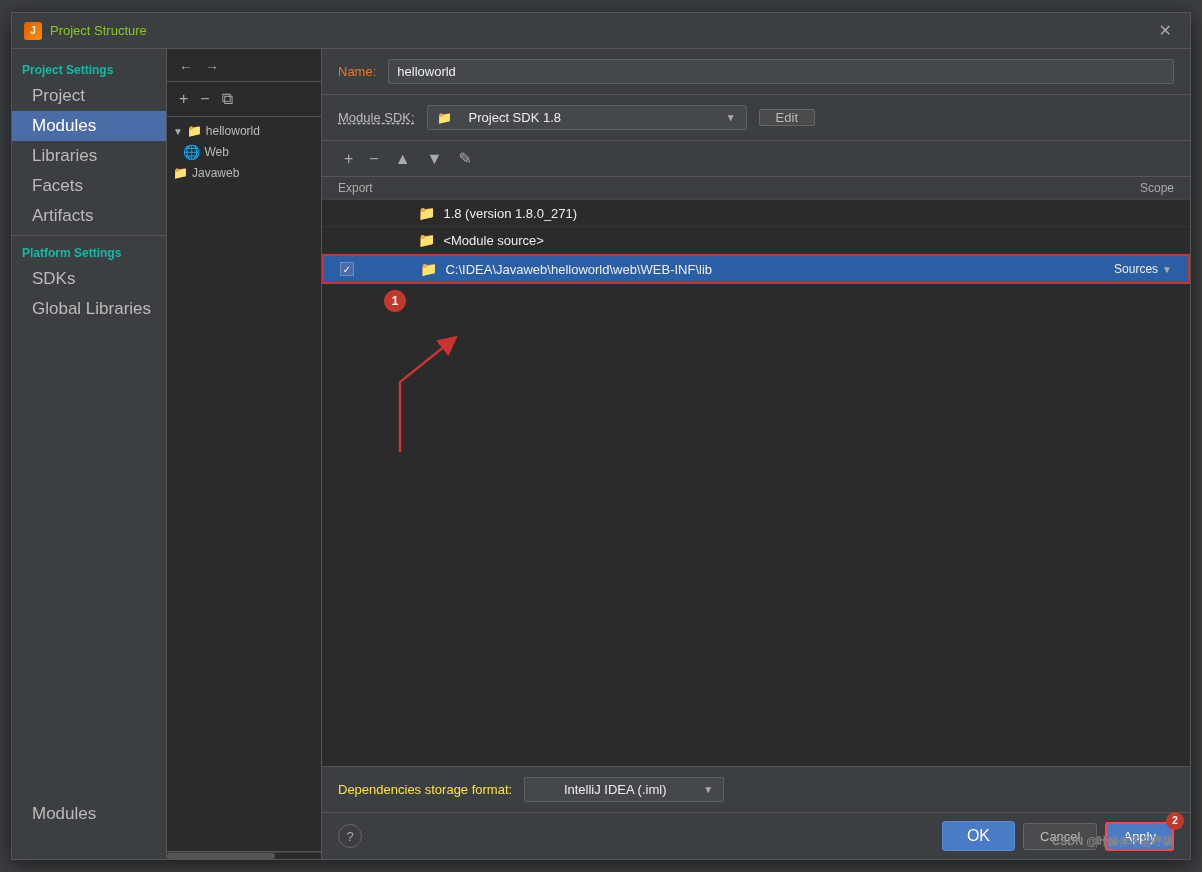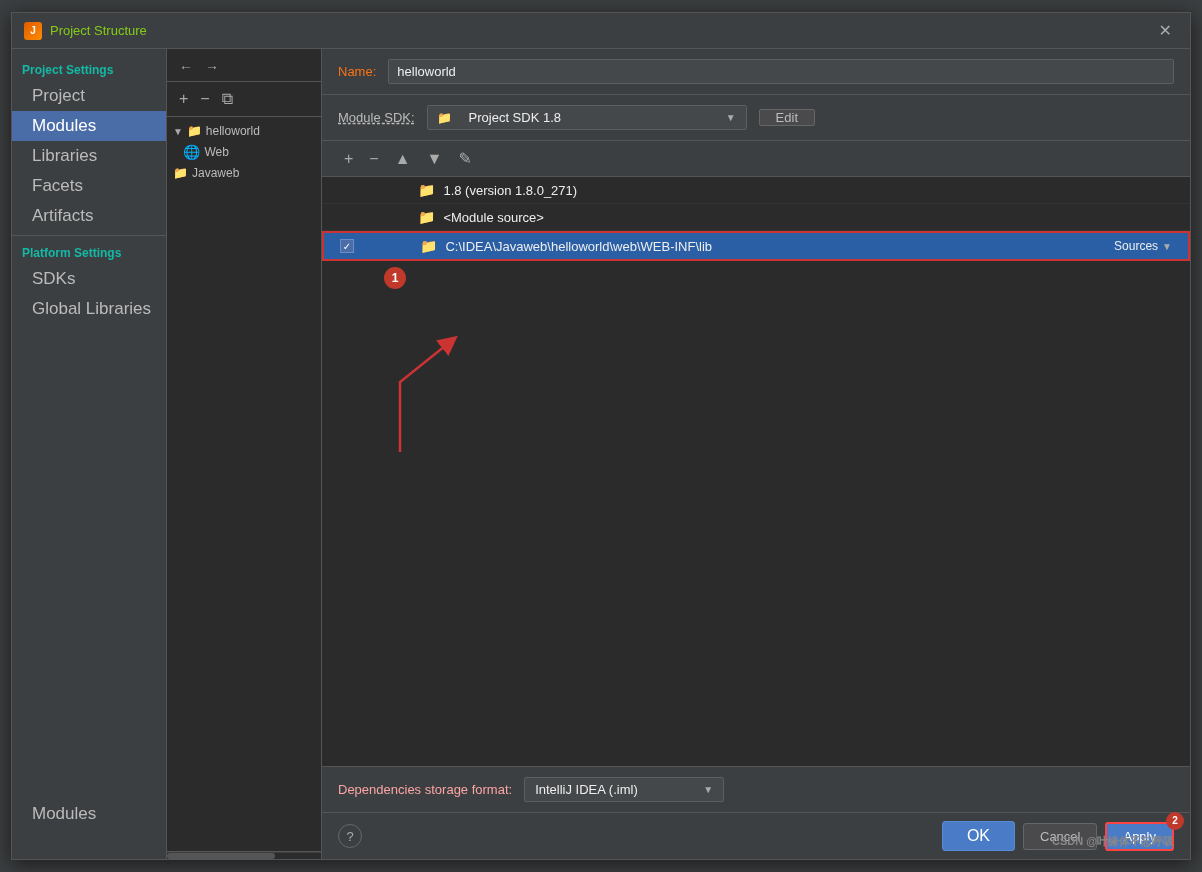--- a/index.html
+++ b/index.html
@@ -335,31 +335,32 @@
     }
     
     .bottom-area {
       border-top: 1px solid #555;
       padding: 10px 16px;
       display: flex;
       align-items: center;
       gap: 12px;
       background: #3c3f41;
     }
-    .storage-label { color: #fca5a5; font-size: 13px; }
+    .storage-label { color: #fde047; font-size: 13px; }
     .storage-select {
       display: flex;
       align-items: center;
       background: #45484a;
       border: 1px solid #5c5f61;
       padding: 4px 10px;
       gap: 8px;
       cursor: pointer;
       border-radius: 2px;
       min-width: 200px;
+      text-align: center;
     }
     .storage-select-text { flex: 1; color: #eeeeee; font-size: 13px; }
     .storage-select-arrow { color: #aaa; font-size: 10px; }
     
     .buttons-row {
       display: flex;
       align-items: center;
       justify-content: space-between;
       padding: 8px 16px;
       background: #3c3f41;
@@ -544,20 +545,25 @@
       <div class="dep-toolbar">
         <button class="dep-toolbar-btn">+</button>
         <button class="dep-toolbar-btn">−</button>
         <button class="dep-toolbar-btn">▲</button>
         <button class="dep-toolbar-btn">▼</button>
         <button class="dep-toolbar-btn">✎</button>
       </div>
 
       <div class="dep-table" style="position:relative;">
 
+        <div class="dep-table-header">
+          <span class="dep-header-export">Export</span>
+          <span class="dep-header-name"></span>
+          <span class="dep-header-scope">Scope</span>
+        </div>
 
         <div class="dep-row">
           <div class="dep-check-area">
           </div>
           <div class="dep-name-area">
             <span class="dep-folder-icon">📁</span>
             <span class="dep-name-text">1.8 (version 1.8.0_271)</span>
           </div>
           <div class="dep-scope-area"></div>
         </div>

